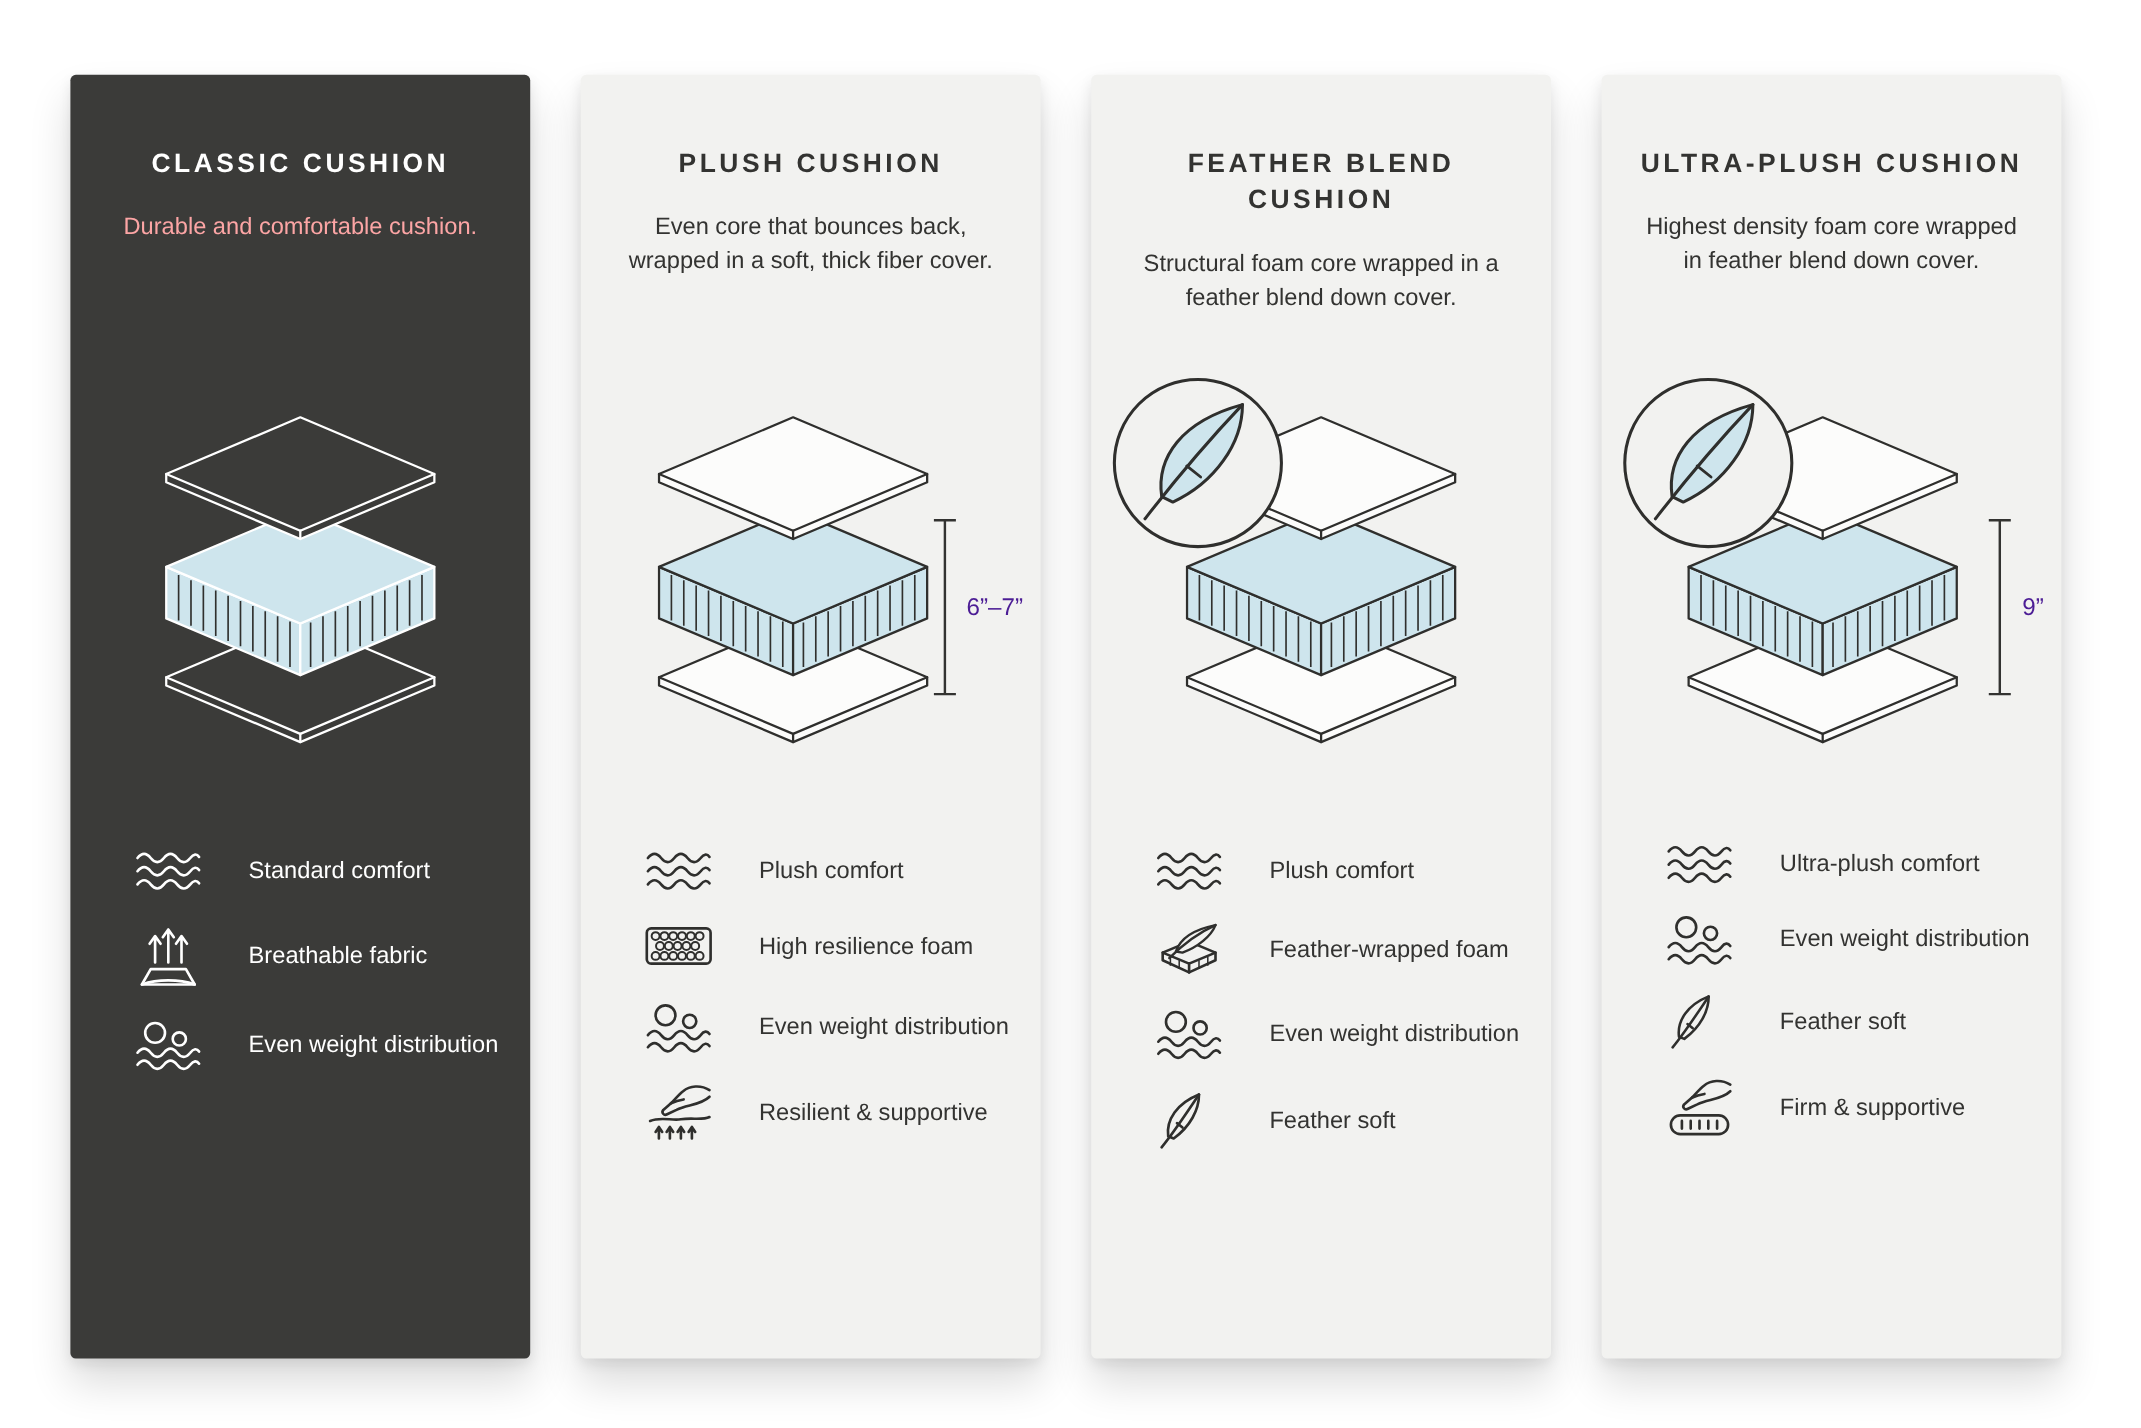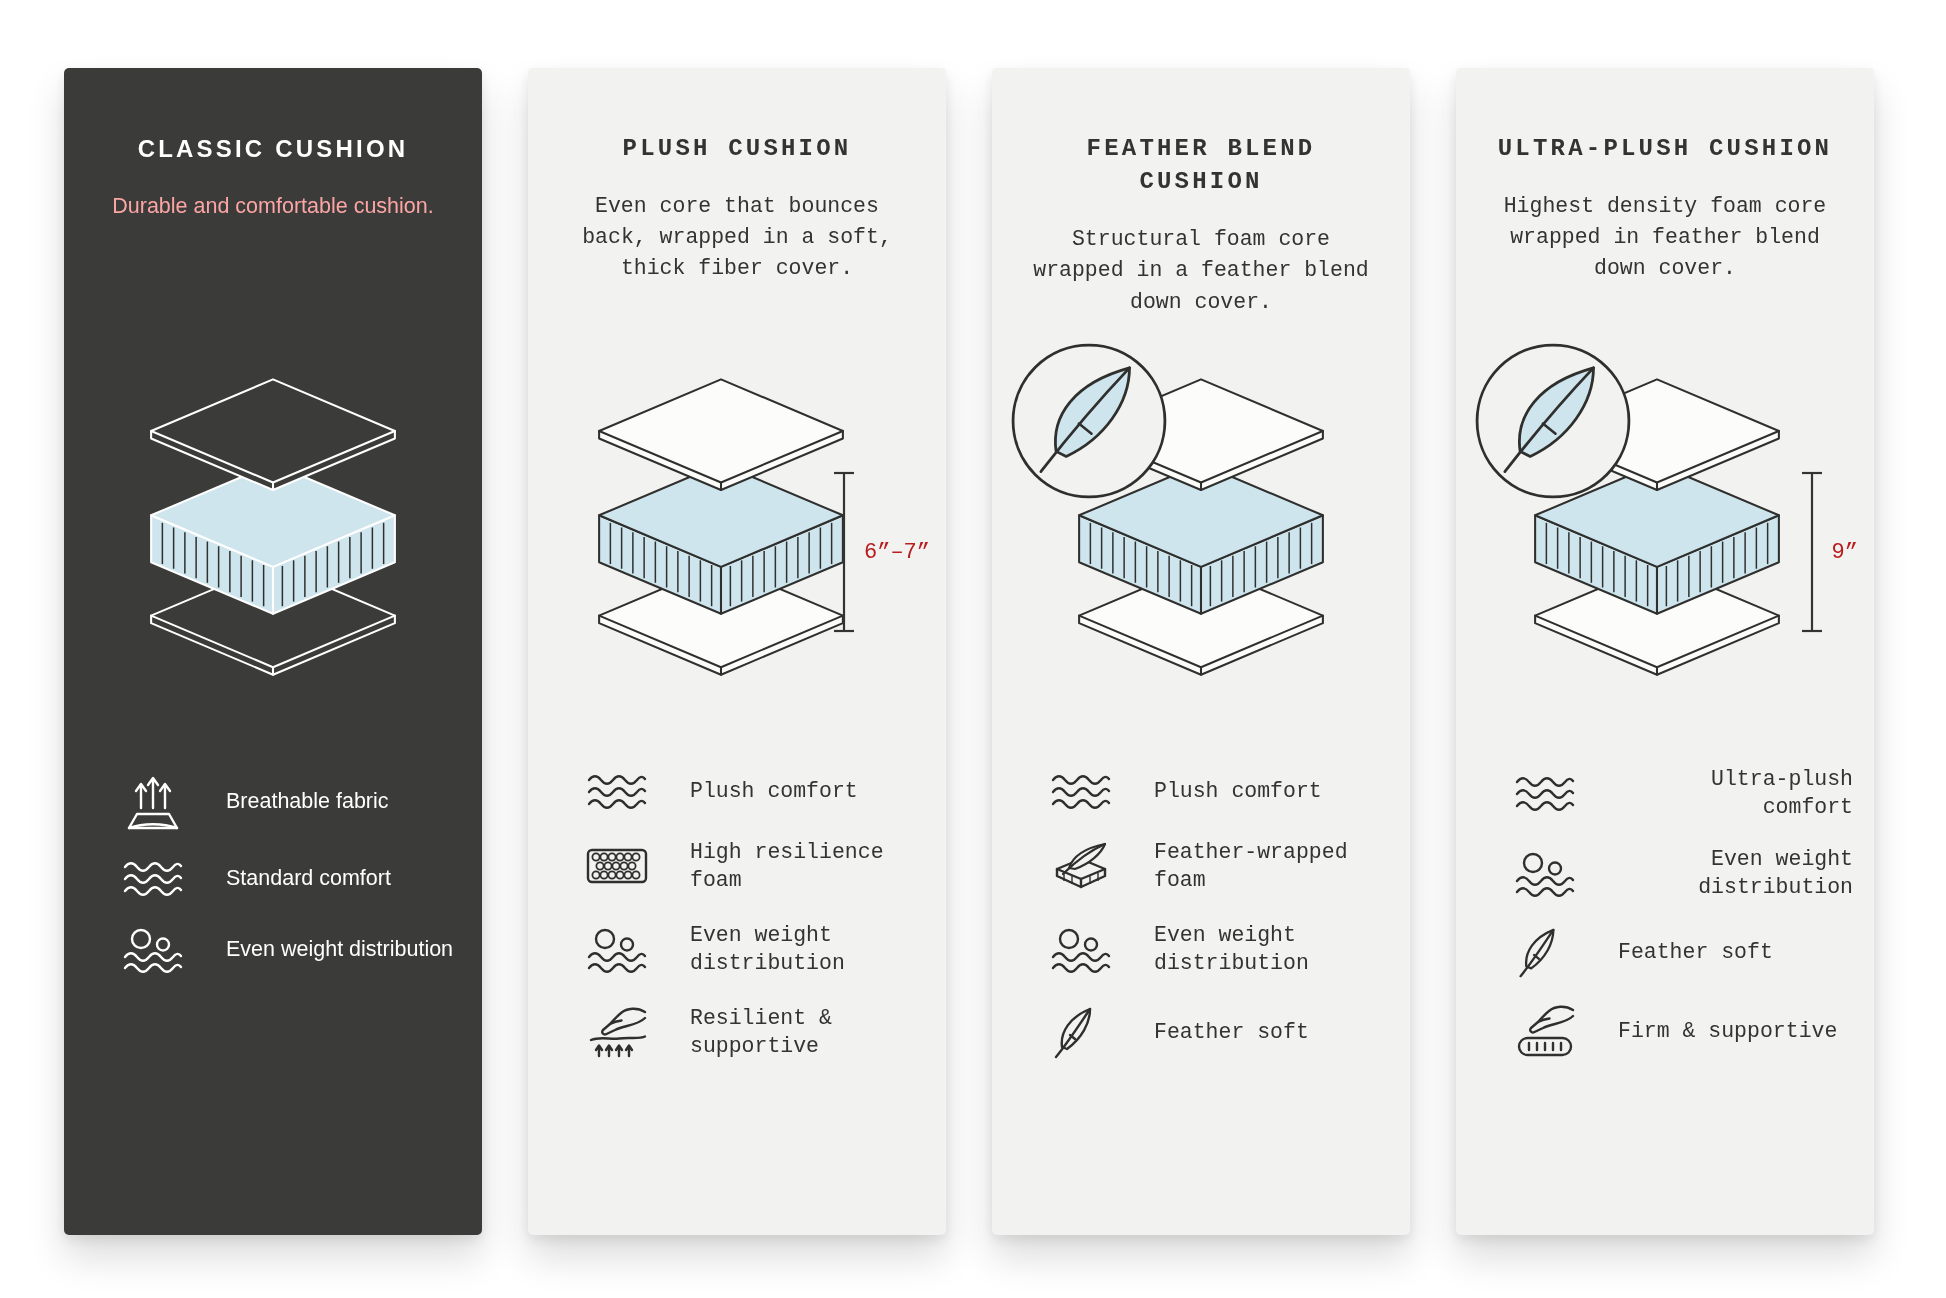--- a/index.html
+++ b/index.html
@@ -19,21 +19,21 @@
   }
   .card {
     width:418px; height:1167px;
     border-radius:5px;
     box-shadow:0 22px 38px rgba(0,0,0,0.14), 0 5px 12px rgba(0,0,0,0.08);
     display:flex; flex-direction:column;
     box-sizing:border-box;
     flex:none;
   }
   .card.light {
-    background:#F2F2F0; color:#333331;font-family:Liberation Mono, monospace;
+    background:#F2F2F0; color:#333331;
     --stroke:#2F2F2D; --panel:#F2F2F0; --plate:#FCFCFB; --icon:#2F2F2D;
   }
   .card.dark {
     background:#3B3B39; color:#ffffff;
     --stroke:#FFFFFF; --panel:#3B3B39; --plate:#3B3B39; --icon:#FFFFFF;
   }
   .card-header { padding:64px 28px 0; text-align:center; height:268px; box-sizing:border-box; }
   .card-title {
     font-size:24px; font-weight:700; letter-spacing:3.2px;
     line-height:1.38; margin:0 0 26px;
@@ -52,21 +52,21 @@
   .card.has-badge.has-dim .cushion-svg { left:calc(50% - 8px); }
   .badge {
     position:absolute; left:16px; top:4px;
     width:162px; height:162px;
   }
   .dim {
     position:absolute; right:16px; top:134px;
     display:flex; align-items:center; gap:5px;
   }
   .dim svg { width:30px; height:164px; }
-  .dim-label { font-size:22px; color:#b91c1c; white-space:nowrap; }
+  .dim-label { font-size:22px; color:#4c1d95; white-space:nowrap; }
 
   .features {
     padding:36px 20px 0 56px;
     display:flex; flex-direction:column; gap:27px;
   }
   .feature { display:flex; align-items:center; }
   .feature-icon { width:106px; flex:none; display:flex; align-items:center; }
   .feature-label { font-size:21.5px; line-height:1.3; max-width:235px; }
 
   
@@ -229,33 +229,33 @@
       <p class="card-desc">Durable and comfortable cushion.</p>
     </header>
     <div class="illustration">
       <svg class="cushion-svg" viewBox="0 0 320 336">
           <use href="#sym-cushion"></use>
         </svg>
     </div>
     <ul class="features" style="list-style:none; margin:0;">
       <li class="feature">
         <span class="feature-icon">
+            <svg width="66" height="40" viewBox="0 0 64 40">
+              <use href="#sym-waves"></use>
+            </svg>
+          </span>
+        <span class="feature-label">Standard comfort</span>
+      </li>
+      <li class="feature">
+        <span class="feature-icon">
             <svg width="66" height="60" viewBox="0 0 64 60">
               <use href="#sym-breathable"></use>
             </svg>
           </span>
         <span class="feature-label">Breathable fabric</span>
-      </li>
-      <li class="feature">
-        <span class="feature-icon">
-            <svg width="66" height="40" viewBox="0 0 64 40">
-              <use href="#sym-waves"></use>
-            </svg>
-          </span>
-        <span class="feature-label">Standard comfort</span>
       </li>
       <li class="feature">
         <span class="feature-icon">
             <svg width="66" height="48" viewBox="0 0 64 48">
               <use href="#sym-even-weight"></use>
             </svg>
           </span>
         <span class="feature-label">Even weight distribution</span>
       </li>
     </ul>

